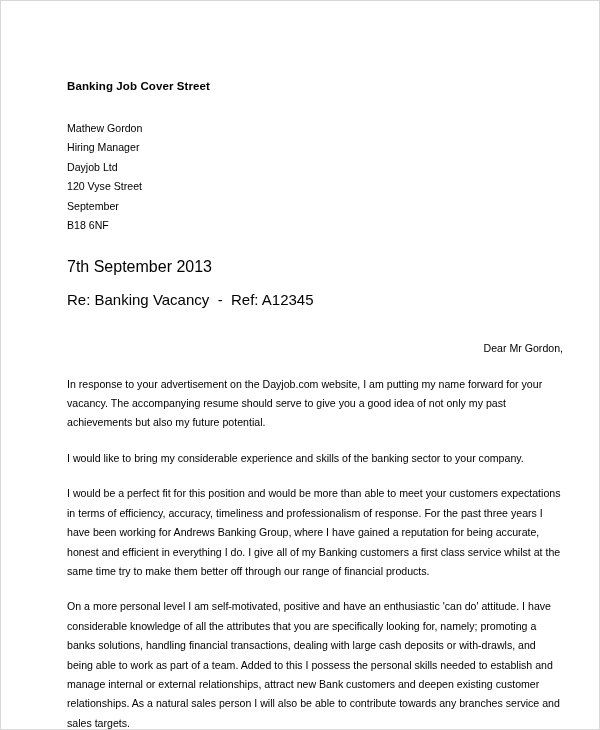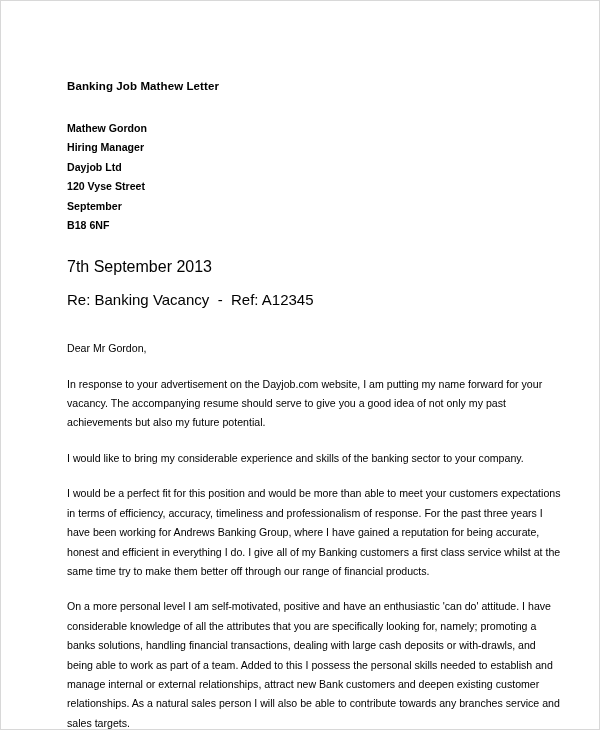--- a/index.html
+++ b/index.html
@@ -29,21 +29,20 @@
   .doc-title {
     font-size: 11.5px;
     font-weight: bold;
     color: #000000;
     letter-spacing: 0.1px;
     margin: 0 0 26px 0;
     line-height: 14px;
   }
   .address-block {
     margin: 0 0 22px 0;
-    font-weight: bold;
   }
   .address-line {
     font-size: 10.6px;
     color: #000000;
     line-height: 19.4px;
     white-space: nowrap;
   }
   .date-line {
     font-size: 16px;
     color: #000000;
@@ -55,36 +54,37 @@
     color: #000000;
     line-height: 19.4px;
     margin: 0 0 30px 0;
     white-space: pre;
   }
   .salutation {
     font-size: 10.6px;
     color: #000000;
     line-height: 19.4px;
     margin: 0 0 16px 0;
+    text-align: right;
   }
   .para {
     font-size: 10.6px;
     color: #000000;
     line-height: 19.4px;
     margin: 0 0 16px 0;
     text-align: left;
   }
 </style>
 </head>
 <body>
 
 <div class="page">
   <div class="sheet">
 
-    <h1 class="doc-title">Banking Job Mathew Letter</h1>
+    <h1 class="doc-title">Banking Job Cover Street</h1>
 
     <div class="address-block">
       <div class="address-line">Mathew Gordon</div>
       <div class="address-line">Hiring Manager</div>
       <div class="address-line">Dayjob Ltd</div>
       <div class="address-line">120 Vyse Street</div>
       <div class="address-line">September</div>
       <div class="address-line">B18 6NF</div>
     </div>
 

